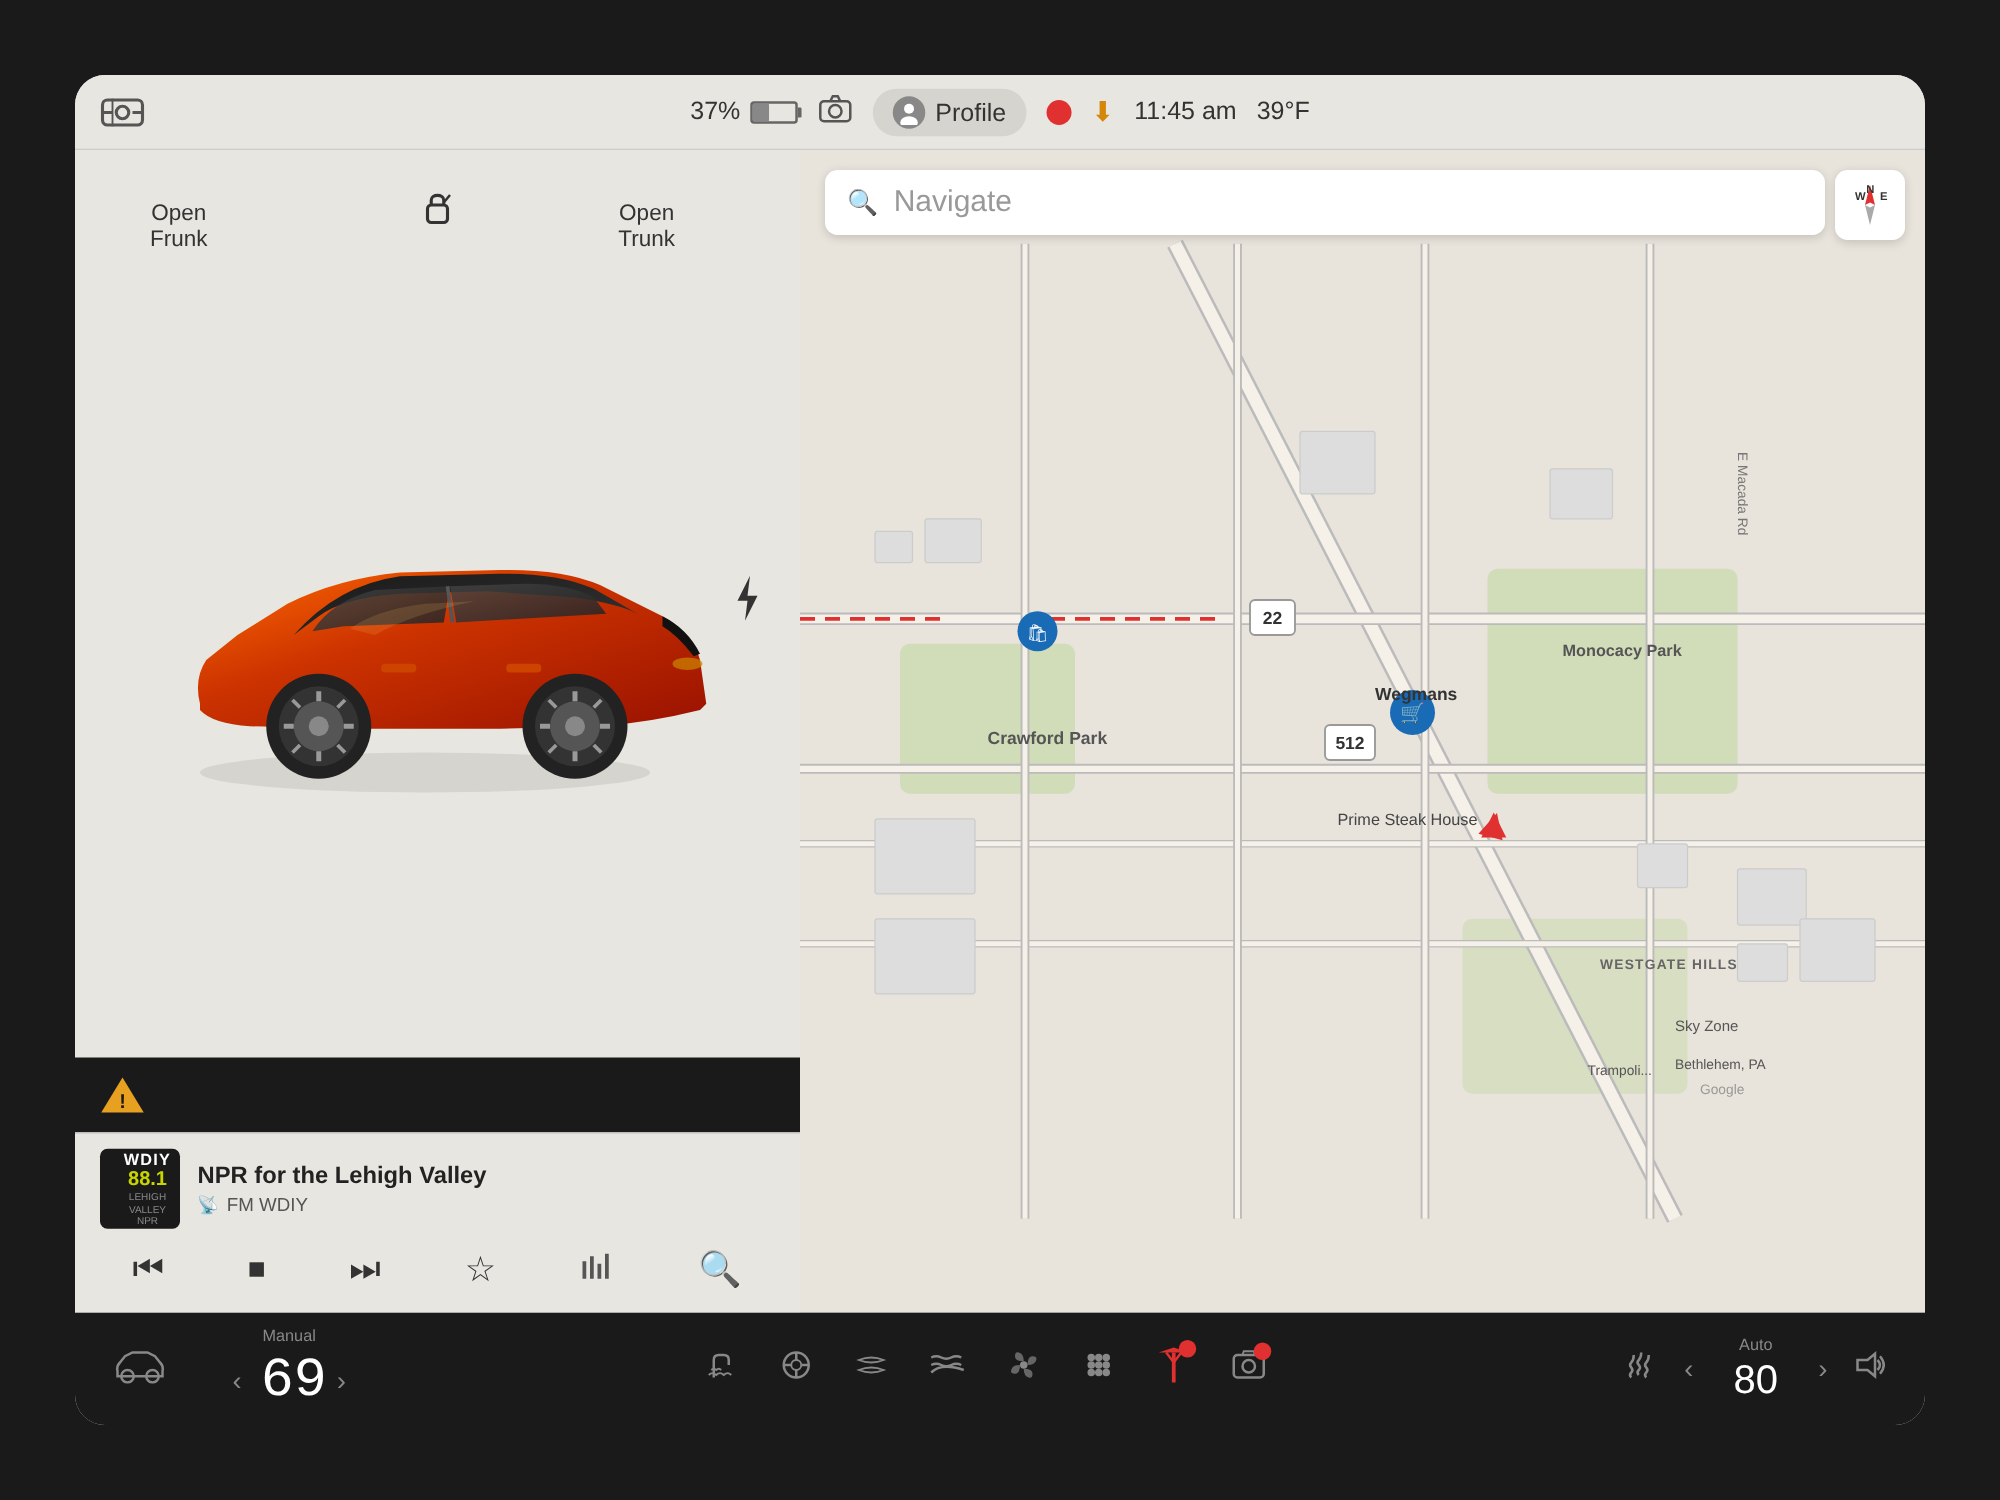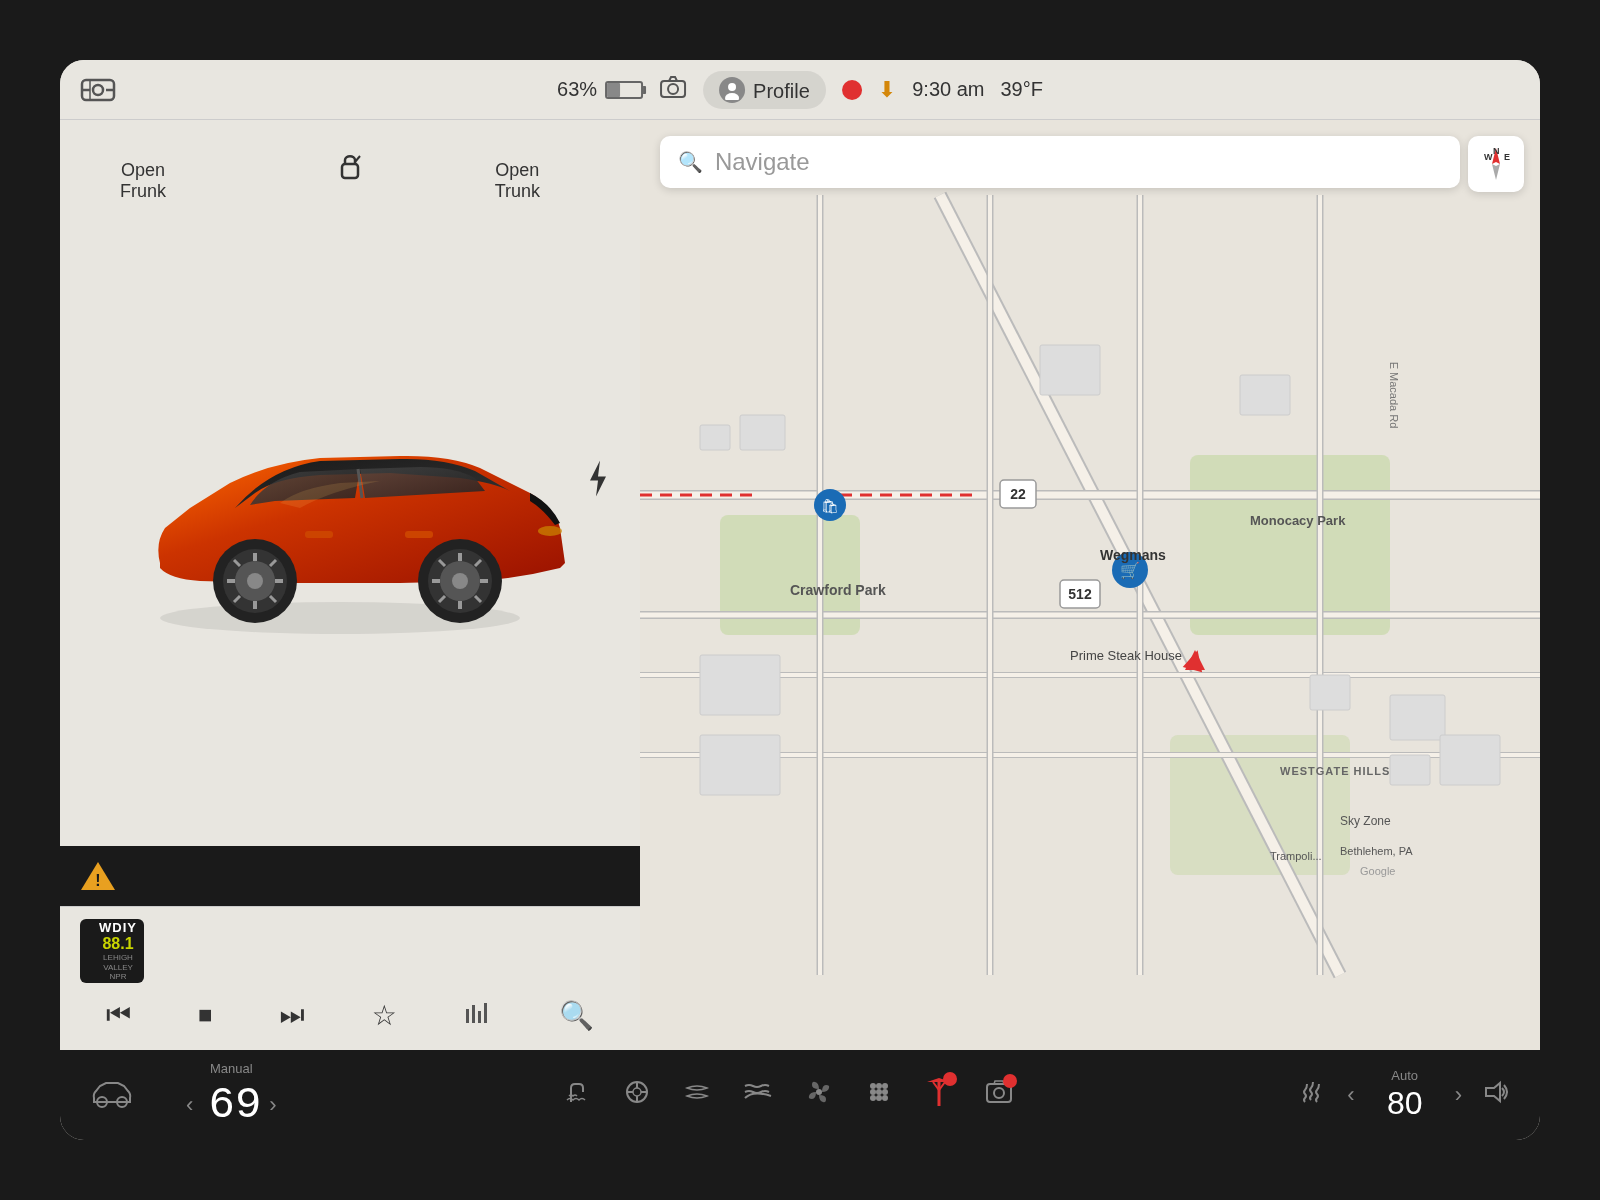--- a/index.html
+++ b/index.html
@@ -470,21 +470,21 @@
           <rect x="2" y="8" width="32" height="20" rx="4" fill="none" stroke="#555" stroke-width="2.5"></rect>
           <line x1="2" y1="18" x2="10" y2="18" stroke="#555" stroke-width="2.5"></line>
           <circle cx="18" cy="18" r="5" fill="none" stroke="#555" stroke-width="2.5"></circle>
           <line x1="26" y1="18" x2="34" y2="18" stroke="#555" stroke-width="2.5"></line>
           <line x1="10" y1="7" x2="10" y2="29" stroke="#555" stroke-width="1.5"></line>
         </svg>
       </div>
     </div>
     <div class="top-bar-center">
       <div class="battery-info">
-        <span>63%</span>
+        <span>37%</span>
         <div class="battery-bar">
           <div class="battery-fill"></div>
         </div>
       </div>
       <div class="camera-icon">
         <svg width="28" height="24" viewBox="0 0 28 24">
           <rect x="2" y="6" width="24" height="16" rx="3" fill="none" stroke="#555" stroke-width="2"></rect>
           <circle cx="14" cy="14" r="5" fill="none" stroke="#555" stroke-width="2"></circle>
           <path d="M10 6 L12 2 L16 2 L18 6" fill="none" stroke="#555" stroke-width="2"></path>
         </svg>
@@ -494,21 +494,21 @@
           <svg width="20" height="20" viewBox="0 0 20 20">
             <circle cx="10" cy="7" r="4" fill="white"></circle>
             <ellipse cx="10" cy="18" rx="7" ry="5" fill="white"></ellipse>
           </svg>
         </div>
         <span>Profile</span>
       </div>
       <div class="record-dot"></div>
       <div class="download-icon">⬇</div>
       <div class="time-temp">
-        <span class="time">9:30 am</span>
+        <span class="time">11:45 am</span>
         <span class="temp">39°F</span>
       </div>
     </div>
     <div></div>
   </div>
 
   <div class="main-content">
 
     <div class="left-panel">
       <div class="car-controls">
@@ -615,20 +615,27 @@
       </div>
 
       <div class="media-player">
         <div class="station-info">
           <div class="station-logo">
             <span class="wdiy">WDIY</span>
             <span class="freq">88.1</span>
             <span class="sub" style="white-space:pre-line;font-size:8px;color:#888;text-align:center;">LEHIGH VALLEY
 NPR</span>
           </div>
+          <div class="station-details">
+            <div class="station-name">NPR for the Lehigh Valley</div>
+            <div class="station-type">
+              <span class="signal-icon">📡</span>
+              <span>FM WDIY</span>
+            </div>
+          </div>
         </div>
         <div class="media-controls">
           <button class="media-btn">⏮</button>
           <button class="media-btn">⏹</button>
           <button class="media-btn">⏭</button>
           <button class="media-btn">☆</button>
           <button class="media-btn">
             <svg width="28" height="24" viewBox="0 0 28 24">
               <rect x="2" y="8" width="3" height="14" fill="#555"></rect>
               <rect x="8" y="4" width="3" height="18" fill="#555"></rect>

